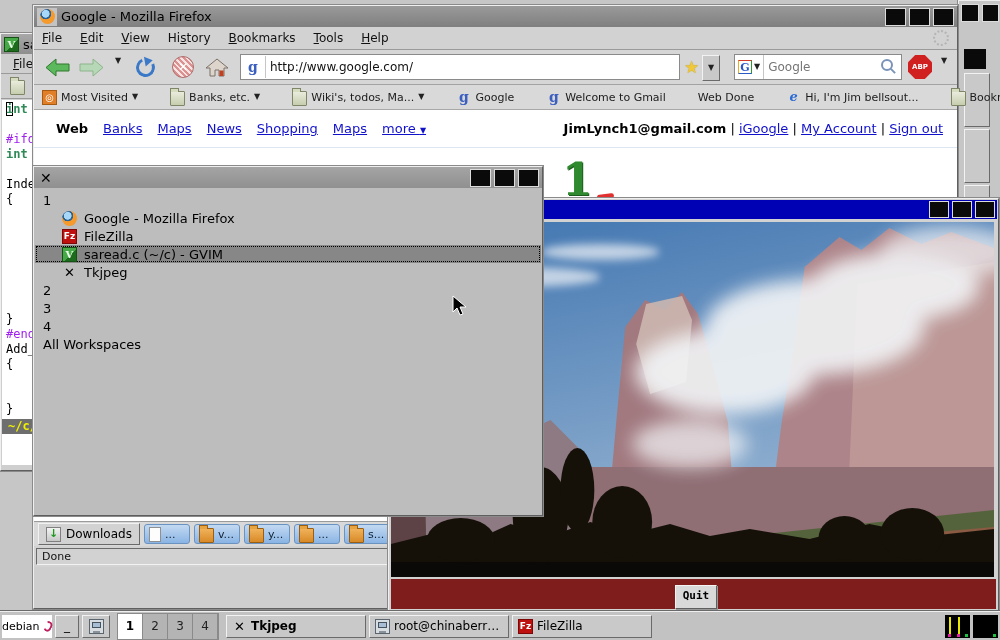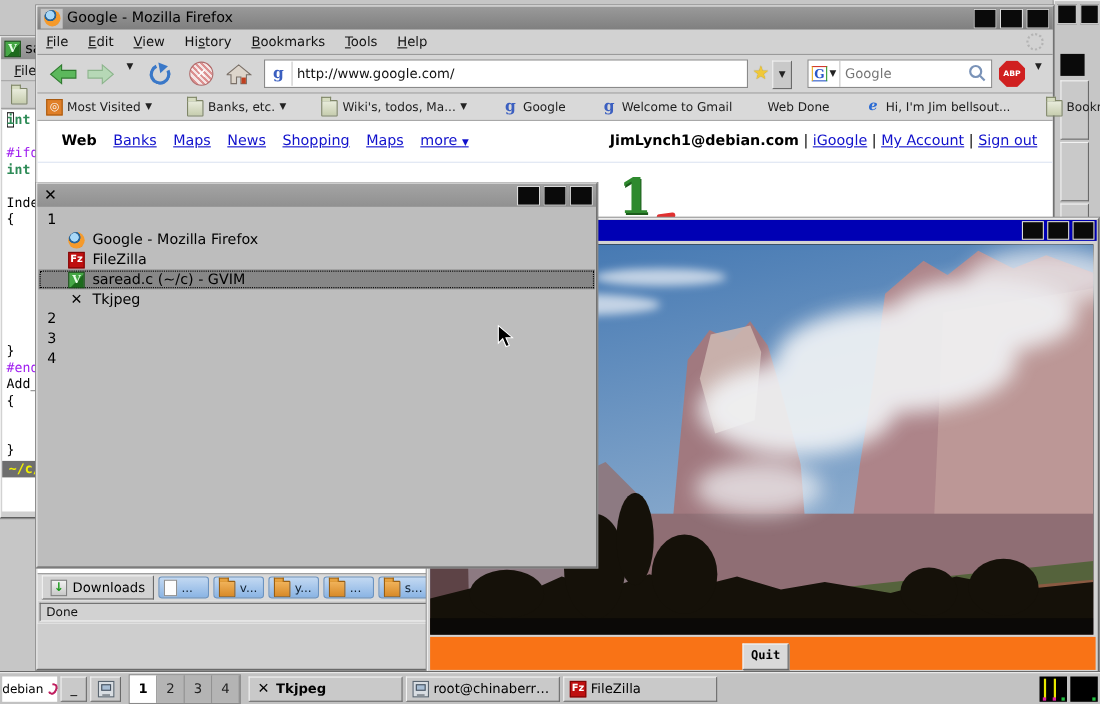--- a/index.html
+++ b/index.html
@@ -98,21 +98,21 @@
   #rightwin .sqs{padding:3px 2px;}
   #rw-black{position:absolute;left:5px;top:48px;width:22px;height:20px;background:#0a0a0a;}
   .rw-btn{position:absolute;left:5px;width:24px;height:52px;}
   #rightwin .white{position:absolute;left:5px;top:240px;width:26px;height:320px;background:#fff;border:1px solid #9a9a9a;}
   
   #viewer{left:388px;top:198px;width:609px;height:412px;z-index:30;background:#d2d2d2;}
   #viewer-title{margin:1px;height:19px;background:#0000b4;display:flex;align-items:center;}
   #viewer-title .sq{width:18px;height:15px;}
   #photo{position:absolute;left:2px;top:23px;width:603px;height:355px;overflow:hidden;background:#000;}
   #photo svg{display:block;}
-  #viewer-bottom{position:absolute;left:2px;right:2px;bottom:2px;top:380px;background:#f97316;}
+  #viewer-bottom{position:absolute;left:2px;right:2px;bottom:2px;top:380px;background:#7f1d1d;}
   #quit-btn{position:absolute;left:284px;top:6px;width:40px;height:22px;background:#d9d9d9;border:1px solid;border-color:#f4f4f4 #5f5f5f #5f5f5f #f4f4f4;box-shadow:1px 1px 0 #9a9a9a;font:bold 11px/20px "DejaVu Sans Mono",monospace;text-align:center;color:#000;}
   
   #wl{left:33px;top:166px;width:508px;height:348px;z-index:40;background:#bdbdbd;}
   #wl .tbar{background:linear-gradient(#a4a4a4,#909090);height:21px;}
   #wl .xglyph{font-size:14px;color:#000;padding:0 3px;}
   #wl-body{position:absolute;left:1px;right:1px;top:24px;bottom:1px;font-size:13px;color:#000;}
   .wl-row{display:flex;align-items:center;height:18px;gap:7px;padding-left:8px;}
   .wl-row.ind{padding-left:27px;}
   .wl-row.sel{background:#878787;outline:1px dotted #000;outline-offset:-2px;}
   
@@ -315,21 +315,21 @@
           <span class="active">Web</span>
 
         <a>Banks</a>
             <a>Maps</a>
             <a>News</a>
             <a>Shopping</a>
             <a>Maps</a>
             <a>more <span class="caret" style="color: rgb(17, 17, 204);">▼</span></a>
           </div>
         <div id="g-account">
-          <b>JimLynch1@debian.com</b>
+          <b>JimLynch1@gmail.com</b>
          | <a>iGoogle</a> | <a>My Account</a> | <a>Sign out</a></div>
       </div>
       <div id="doodle">1</div>
       <div id="doodle-dash"></div>
       <div id="ff-dlbar">
         <span id="dl-btn" class="raised">
           <span class="ic ic-download"></span>
           <span>Downloads</span>
         </span>
 
@@ -453,20 +453,23 @@
         </div>
         <div class="wl-row">
           <span>2</span>
         </div>
         <div class="wl-row">
           <span>3</span>
         </div>
         <div class="wl-row">
           <span>4</span>
         </div>
+        <div class="wl-row">
+          <span>All Workspaces</span>
+        </div>
       </div>
   </div>
 
   <div id="cursor">
     <svg width="15" height="22">
         <polygon points="1,1 1,17 5,13 8,20 11,19 8,12 14,12" fill="#000" stroke="#fff" stroke-width="1"></polygon>
       </svg>
   </div>
 
   <div id="taskbar">

